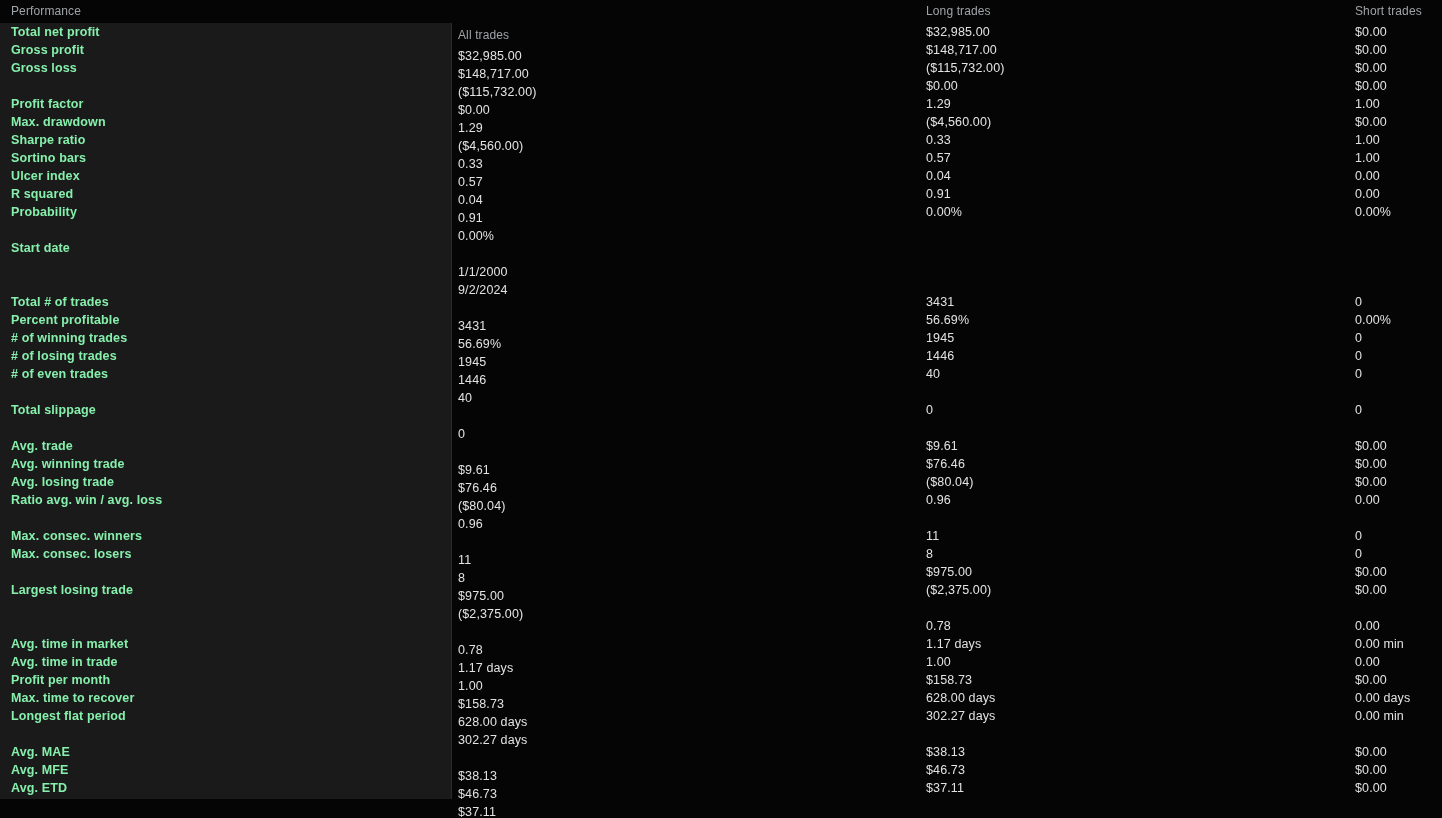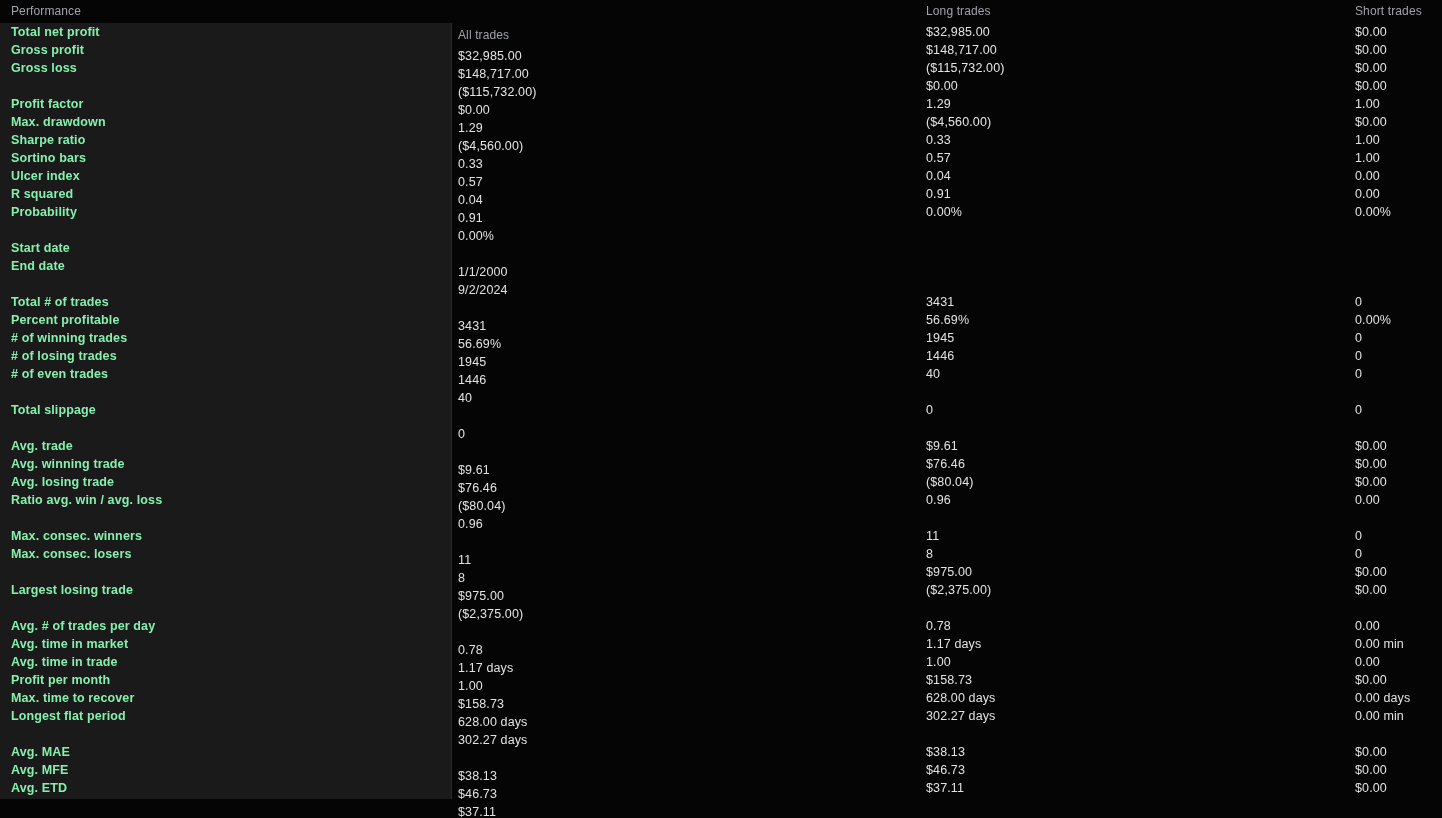--- a/index.html
+++ b/index.html
@@ -164,21 +164,20 @@
           <div class="cell c-short val-pos">0.00%</div>
         </div>
         <div class="row spacer"></div>
         <div class="row">
           <div class="cell c-label lbl">Start date</div>
           <div class="cell c-all val-pos">1/1/2000</div>
           <div class="cell c-long val-pos"></div>
           <div class="cell c-short val-pos"></div>
         </div>
         <div class="row">
-          <div class="cell c-label lbl">End date</div>
           <div class="cell c-all val-pos">9/2/2024</div>
           <div class="cell c-long val-pos"></div>
           <div class="cell c-short val-pos"></div>
         </div>
         <div class="row spacer"></div>
         <div class="row">
           <div class="cell c-label lbl">Total # of trades</div>
           <div class="cell c-all val-pos">3431</div>
           <div class="cell c-long val-pos">3431</div>
           <div class="cell c-short val-pos">0</div>
@@ -258,21 +257,20 @@
           <div class="cell c-short val-pos">$0.00</div>
         </div>
         <div class="row">
           <div class="cell c-label lbl">Largest losing trade</div>
           <div class="cell c-all val-neg">($2,375.00)</div>
           <div class="cell c-long val-neg">($2,375.00)</div>
           <div class="cell c-short val-pos">$0.00</div>
         </div>
         <div class="row spacer"></div>
         <div class="row">
-          <div class="cell c-label lbl">Avg. # of trades per day</div>
           <div class="cell c-all val-pos">0.78</div>
           <div class="cell c-long val-pos">0.78</div>
           <div class="cell c-short val-pos">0.00</div>
         </div>
         <div class="row">
           <div class="cell c-label lbl">Avg. time in market</div>
           <div class="cell c-all val-pos">1.17 days</div>
           <div class="cell c-long val-pos">1.17 days</div>
           <div class="cell c-short val-pos">0.00 min</div>
         </div>

